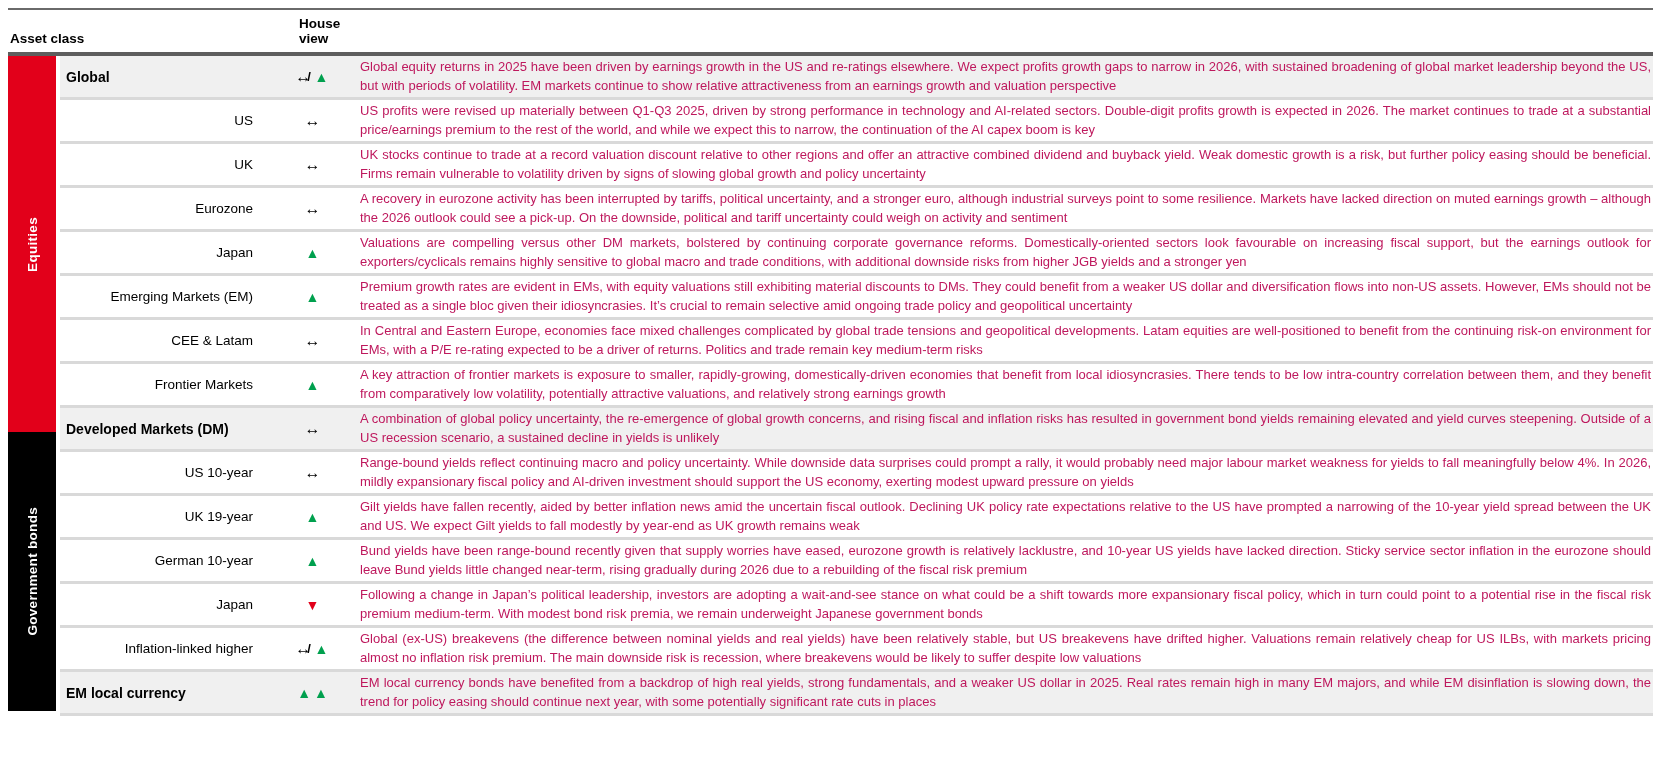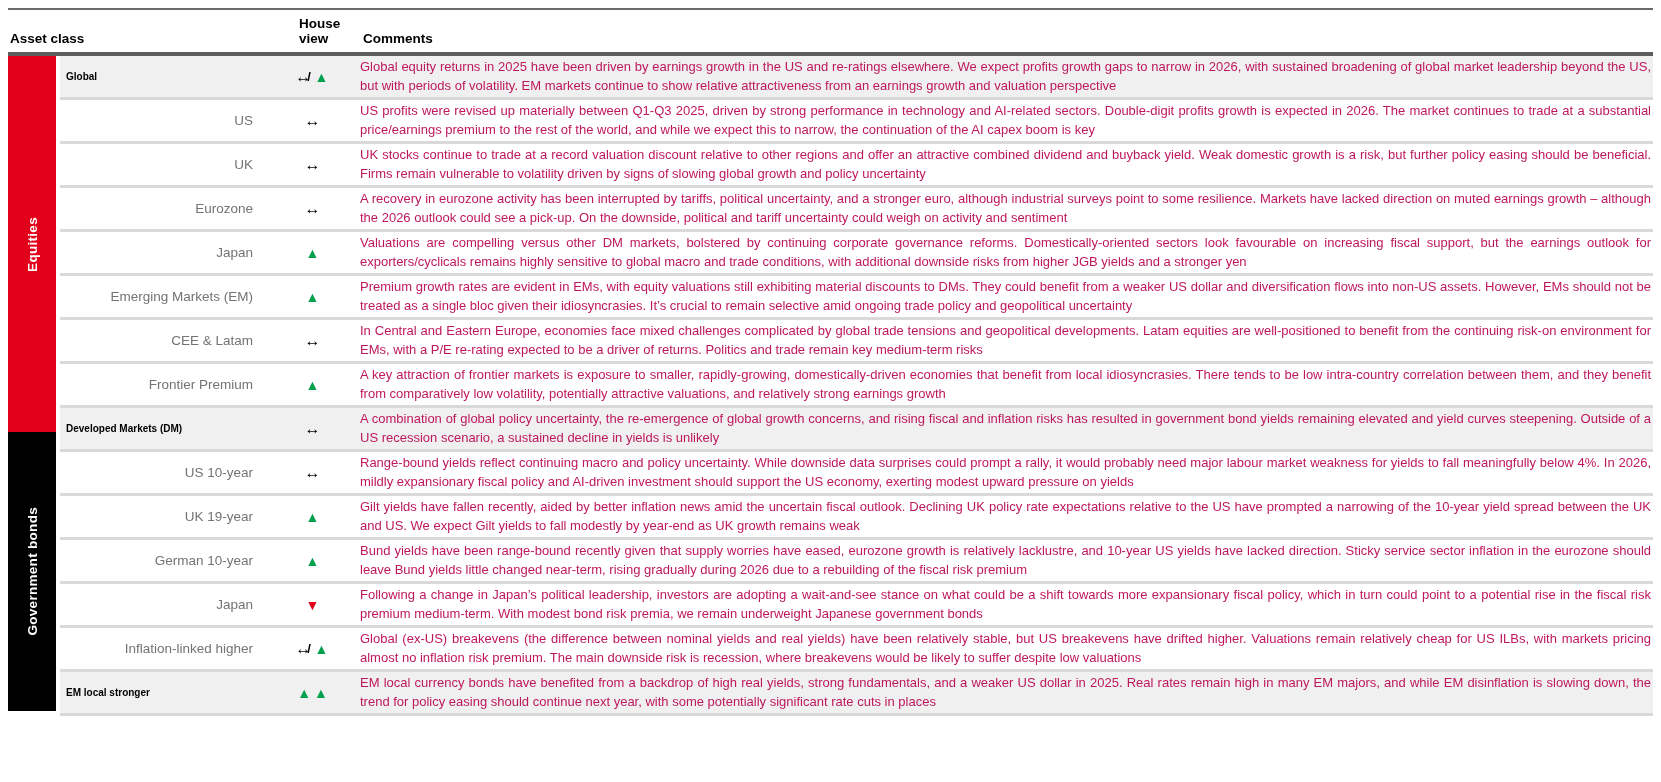--- a/index.html
+++ b/index.html
@@ -29,26 +29,26 @@
   .row {
     margin-left: 52px;
     display: flex; align-items: center;
     height: 44px;
     border-bottom: 3px solid #d9d9d9;
     background: #ffffff;
   }
   .row.em { background: #f0f0f0; }
 
   .label-cell {
-    width: 205px; font-size: 13.5px; color: #737373;
+    width: 205px; font-size: 13.5px; color: #000000;
     text-align: right; padding-right: 12px;
   }
   .row.em .label-cell {
     text-align: left; padding-left: 6px; padding-right: 0;
-    font-weight: bold; font-size: 10px; color: #000;
+    font-weight: bold; font-size: 14px; color: #000;
   }
 
   .view-cell {
     width: 95px; display: flex; align-items: center; justify-content: center;
   }
   .sym-arrow { font-weight: bold; font-size: 16px; color: #000; line-height: 1; }
   .sym-slash { font-weight: bold; font-size: 13px; color: #000; margin-left: -4px; margin-right: 2px; line-height: 1; }
   .sym-tri { font-size: 14px; line-height: 1; margin: 0 1.5px; }
   .sym-tri.up { color: var(--up-green); }
   .sym-tri.down { color: var(--down-red); }
@@ -69,21 +69,20 @@
     white-space: nowrap;
   }
 </style>
 </head>
 <body style="--up-green: #00a04e; --down-red: #e2001a;">
 
 <div class="page">
   <div class="header-row">
     <div class="hc1">Asset class</div>
     <div class="hc2">House view</div>
-    <div class="hc3">Comments</div>
   </div>
   <div class="tbody">
     <div>
         <div class="group-bar" style="background: rgb(226, 0, 26); top: 0px; height: 376px;">
           <span>Equities</span>
         </div>
         <div class="group-bar" style="background: rgb(0, 0, 0); top: 376px; height: 279px;">
           <span>Government bonds</span>
         </div>
       </div>
@@ -140,21 +139,21 @@
 
   <div class="row">
     <div class="label-cell">CEE &amp; Latam</div>
     <div class="view-cell">
           <span class="sym-arrow">↔</span>
         </div>
     <div class="comment-cell">In Central and Eastern Europe, economies face mixed challenges complicated by global trade tensions and geopolitical developments. Latam equities are well-positioned to benefit from the continuing risk-on environment for EMs, with a P/E re-rating expected to be a driver of returns. Politics and trade remain key medium-term risks</div>
   </div>
 
   <div class="row">
-    <div class="label-cell">Frontier Premium</div>
+    <div class="label-cell">Frontier Markets</div>
     <div class="view-cell">
           <span class="sym-tri up">▲</span>
         </div>
     <div class="comment-cell">A key attraction of frontier markets is exposure to smaller, rapidly-growing, domestically-driven economies that benefit from local idiosyncrasies. There tends to be low intra-country correlation between them, and they benefit from comparatively low volatility, potentially attractive valuations, and relatively strong earnings growth</div>
   </div>
 
   <div class="row em">
     <div class="label-cell">Developed Markets (DM)</div>
     <div class="view-cell">
           <span class="sym-arrow">↔</span>
@@ -198,21 +197,21 @@
     <div class="label-cell">Inflation-linked higher</div>
     <div class="view-cell">
           <span class="sym-arrow">↔</span>
           <span class="sym-slash">/</span>
           <span class="sym-tri up">▲</span>
         </div>
     <div class="comment-cell">Global (ex-US) breakevens (the difference between nominal yields and real yields) have been relatively stable, but US breakevens have drifted higher. Valuations remain relatively cheap for US ILBs, with markets pricing almost no inflation risk premium. The main downside risk is recession, where breakevens would be likely to suffer despite low valuations</div>
   </div>
 
   <div class="row em">
-    <div class="label-cell">EM local stronger</div>
+    <div class="label-cell">EM local currency</div>
     <div class="view-cell">
           <span class="sym-tri up">▲</span>
           <span class="sym-tri up">▲</span>
         </div>
     <div class="comment-cell">EM local currency bonds have benefited from a backdrop of high real yields, strong fundamentals, and a weaker US dollar in 2025. Real rates remain high in many EM majors, and while EM disinflation is slowing down, the trend for policy easing should continue next year, with some potentially significant rate cuts in places</div>
   </div>
 </div>
 </div>
 
 </body></html>

